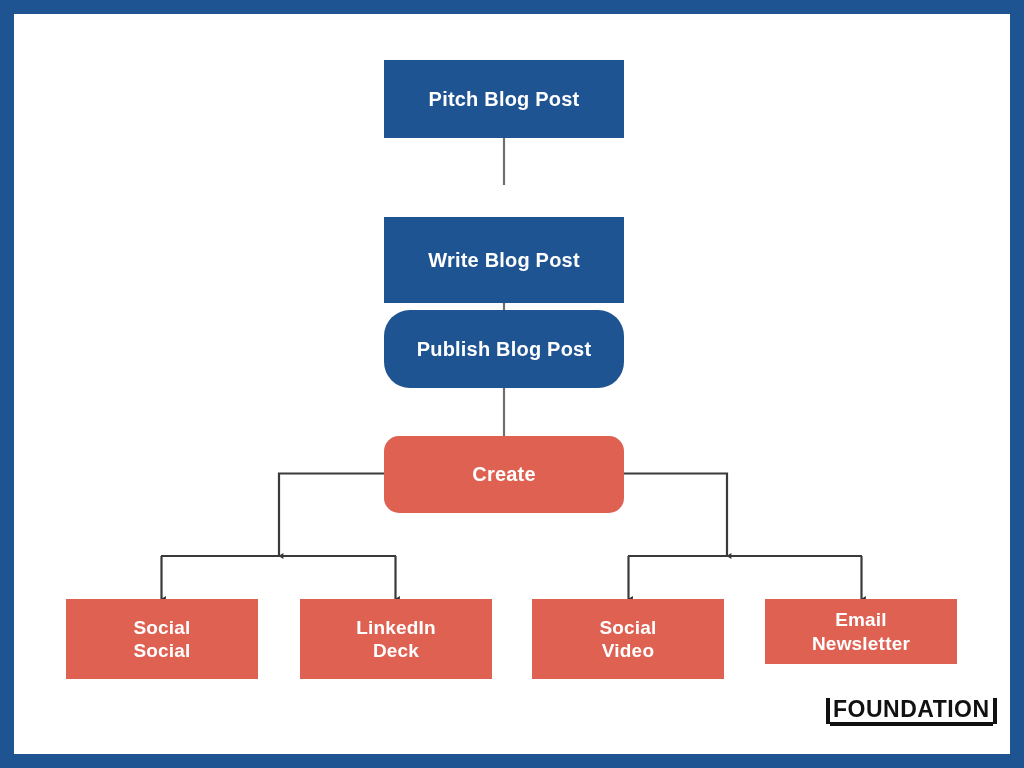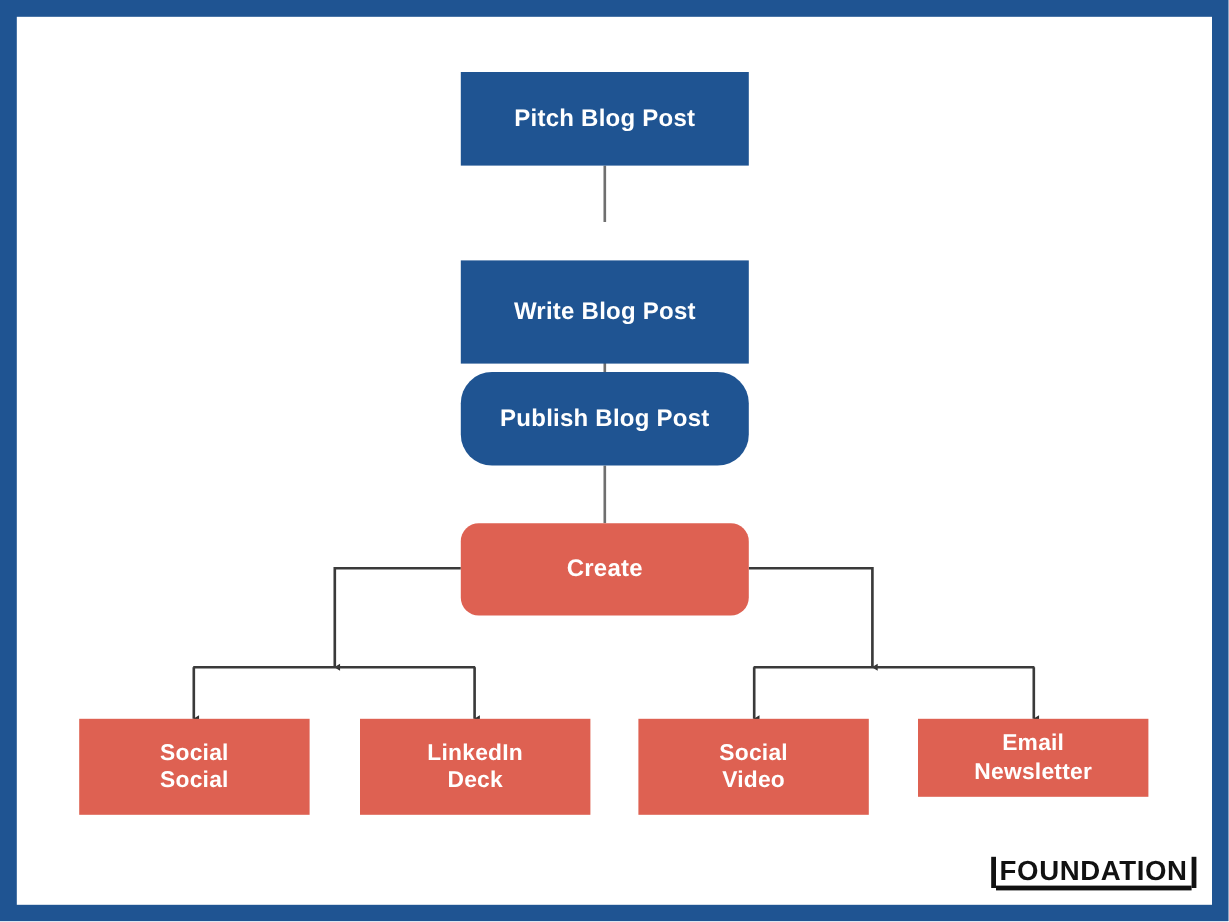--- a/index.html
+++ b/index.html
@@ -61,21 +61,21 @@
     left: 0; top: 0;
     width: 1024px;
     height: 768px;
     z-index: 1;
   }
 
   
   #logo {
     position: absolute;
     left: 826px;
-    top: 712px;
+    top: 696px;
     z-index: 4;
     display: flex;
     align-items: center;
     height: 30px;
     text-align: center;
   }
   #logo .bar {
     width: 4px;
     height: 26px;
     background: #111111;

